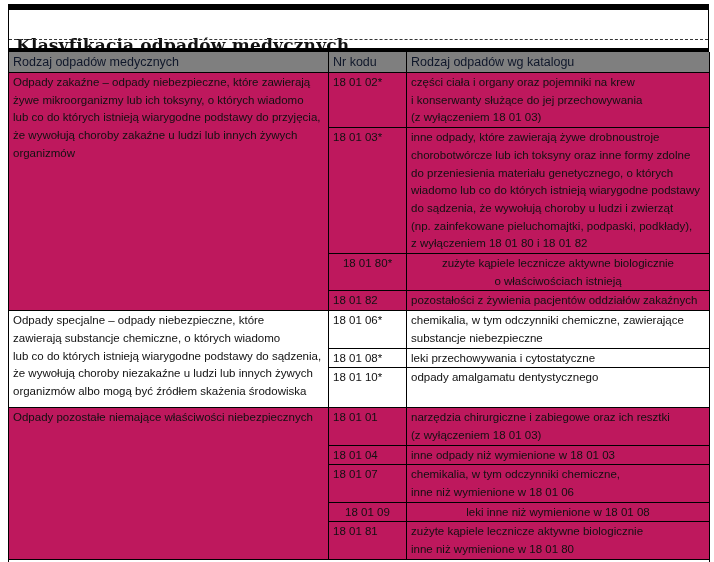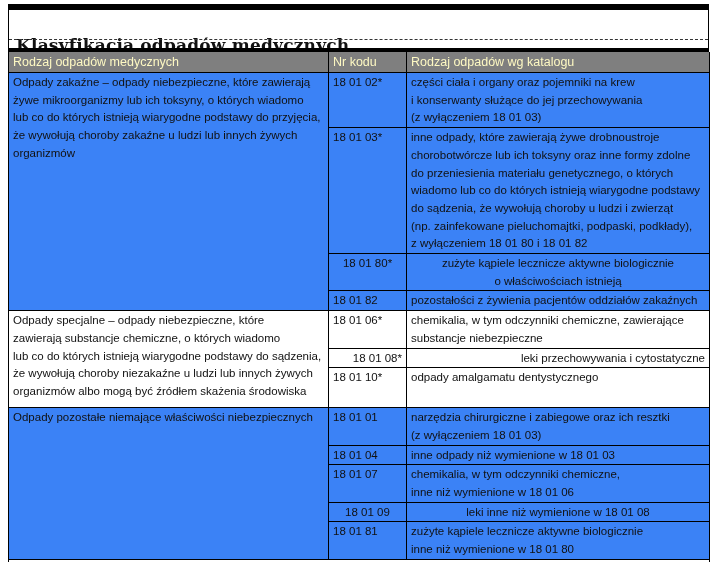--- a/index.html
+++ b/index.html
@@ -7,25 +7,25 @@
          font-family: "Liberation Sans", "DejaVu Sans", sans-serif; color: #111; }
   .frame { position: absolute; left: 8px; top: 4px; width: 701px; height: 545px;
            border-left: 1px solid #000; border-right: 1px solid #000; border-bottom: 1px solid #000; box-sizing: border-box; }
   .topbar { position: absolute; left: 8px; top: 4px; width: 701px; height: 6px; background: #000; }
   .title { position: absolute; left: 16px; top: 16px; font-family: "DejaVu Serif", serif; font-weight: bold;
            font-size: 17px; letter-spacing: 0.2px; color: #111; margin-top: 19px; }
   .dash { position: absolute; left: 9px; top: 39px; width: 699px; height: 0; border-top: 1px dashed #333; }
   .hbar { position: absolute; left: 8px; top: 48px; width: 701px; height: 4px; background: #000; }
   table { position: absolute; left: 8px; top: 52px; width: 701px; border-collapse: collapse; table-layout: fixed;
           font-family: "Liberation Sans", sans-serif; font-size: 11.5px; }
-  th { background: #7f7f7f; color: #fef9c3; font-weight: normal; text-align: left; height: 20px; padding: 0 4px;
+  th { background: #7f7f7f; color: #0f172a; font-weight: normal; text-align: left; height: 20px; padding: 0 4px;
        font-size: 12.5px; border-left: 1px solid #000; border-right: 1px solid #000; }
   td { vertical-align: top; padding: 1px 4px 0 4px; line-height: 17.7px; border: 1px solid #000; }
   td.cat { border-bottom: 1px solid #000; }
-  .gray td { background: #3b82f6; }
+  .gray td { background: #be185d; }
   .white td { background: #ffffff; }
   .desc-line { display: block; white-space: nowrap; }
   .foot td { background: #fff; font-family: "DejaVu Sans Mono", monospace; font-size: 9px; padding: 2px 2px; line-height: 12px; height: 13px; }
 </style>
 </head>
 <body>
 
 <div class="frame"></div>
 <div class="topbar"></div>
 <div class="title">Klasyfikacja odpadów medycznych</div>
@@ -93,21 +93,21 @@
           <span class="desc-line">lub co do których istnieją wiarygodne podstawy do sądzenia,</span>
           <span class="desc-line">że wywołują choroby niezakaźne u ludzi lub innych żywych</span>
           <span class="desc-line">organizmów albo mogą być źródłem skażenia środowiska</span>
         </td>
         <td>18 01 06*</td>
         <td>
           <span class="desc-line">chemikalia, w tym odczynniki chemiczne, zawierające</span>
           <span class="desc-line">substancje niebezpieczne</span>
         </td>
       </tr>
-      <tr class="white" style="height: 17px; text-align: right;">
+      <tr class="white" style="height: 17px;">
         <td>18 01 08*</td>
         <td>
           <span class="desc-line">leki przechowywania i cytostatyczne</span>
         </td>
       </tr>
       <tr class="white" style="height: 40px; margin-left: 36px;">
         <td>18 01 10*</td>
         <td>
           <span class="desc-line">odpady amalgamatu dentystycznego</span>
         </td>

